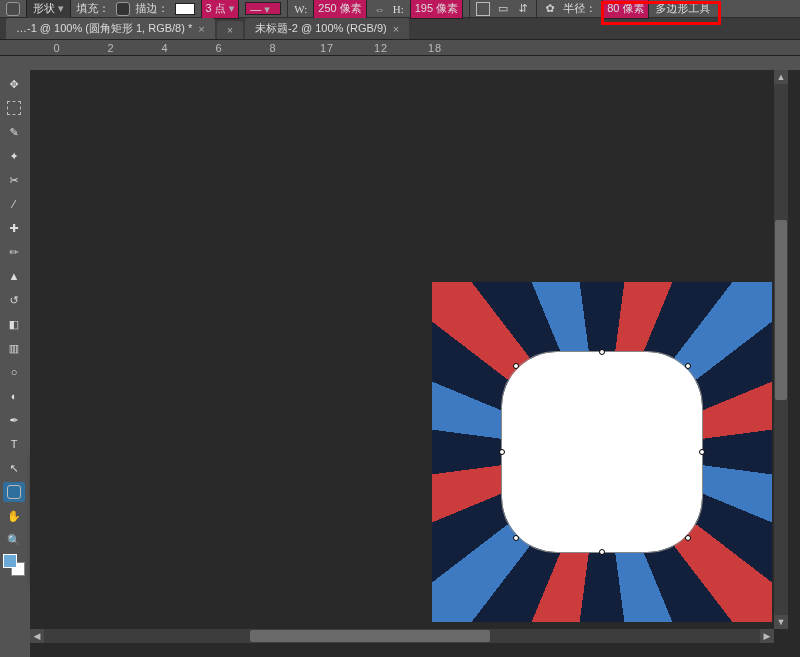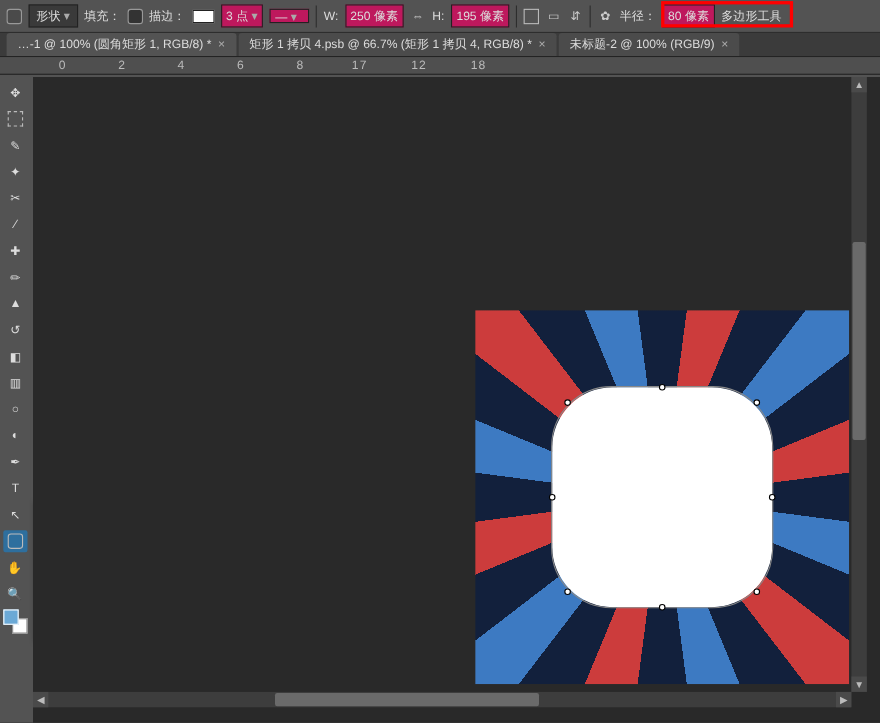--- a/index.html
+++ b/index.html
@@ -1,21 +1,21 @@
 <!DOCTYPE html>
 <html><head>
 <meta charset="utf-8">
 <style>
   * { margin: 0; padding: 0; box-sizing: border-box; font-family: "Microsoft YaHei", sans-serif; }
   body { background: #535353; color: #ddd; font-size: 11px; width: 800px; height: 657px; overflow: hidden; }
 
   
-  .optbar { height: 30px; background: #535353; display: flex; align-items: center; gap: 6px; padding: 0 6px; border-bottom: 1px solid #2d2d2d; }
+  .optbar { height: 18px; background: #535353; display: flex; align-items: center; gap: 6px; padding: 0 6px; border-bottom: 1px solid #2d2d2d; }
   .swatch { width: 14px; height: 14px; border: 1px solid #999; border-radius: 3px; background: #4a4a4a; }
-  .lbl { color: #ddd; }
+  .lbl { color: #ddd; font-family: Liberation Serif, serif; }
   .droplike { background: #3a3a3a; padding: 2px 6px; border: 1px solid #222; }
   .dropField { background: #be185d; padding: 2px 4px; border: 1px solid #222; }
   .stroke-sample { width: 20px; height: 12px; background: #fff; border: 1px solid #222; }
   .combo::after { content: "▾"; margin-left: 3px; color: #aaa; }
   .sep { width: 1px; height: 20px; background: #2d2d2d; }
   .micro-icon { width: 14px; height: 14px; display: inline-flex; align-items: center; justify-content: center; color: #ccc; }
   .chain::before { content: "⇔"; font-size: 11px; }
   .ico-box { width: 14px; height: 14px; border: 1px solid #bbb; }
   .radius-box { position: absolute; left: 601px; top: 1px; width: 120px; height: 24px; border: 3px solid #ff0000; pointer-events: none; }
 
@@ -103,21 +103,20 @@
   <span class="lbl">多边形工具</span>
 </div>
 <div class="radius-box"></div>
 
 <div class="tabbar">
   <div class="tab active">
       <span>…-1 @ 100% (圆角矩形 1, RGB/8) *</span>
       <span class="tab-x">×</span>
     </div>
   <div class="tab">
-      <span>矩形 1 拷贝 4.psb @ 66.7% (矩形 1 拷贝 4, RGB/8) *</span>
       <span class="tab-x">×</span>
     </div>
   <div class="tab">
       <span>未标题-2 @ 100% (RGB/9)</span>
       <span class="tab-x">×</span>
     </div>
 </div>
 
 <div class="ruler">
   <span>0</span>

